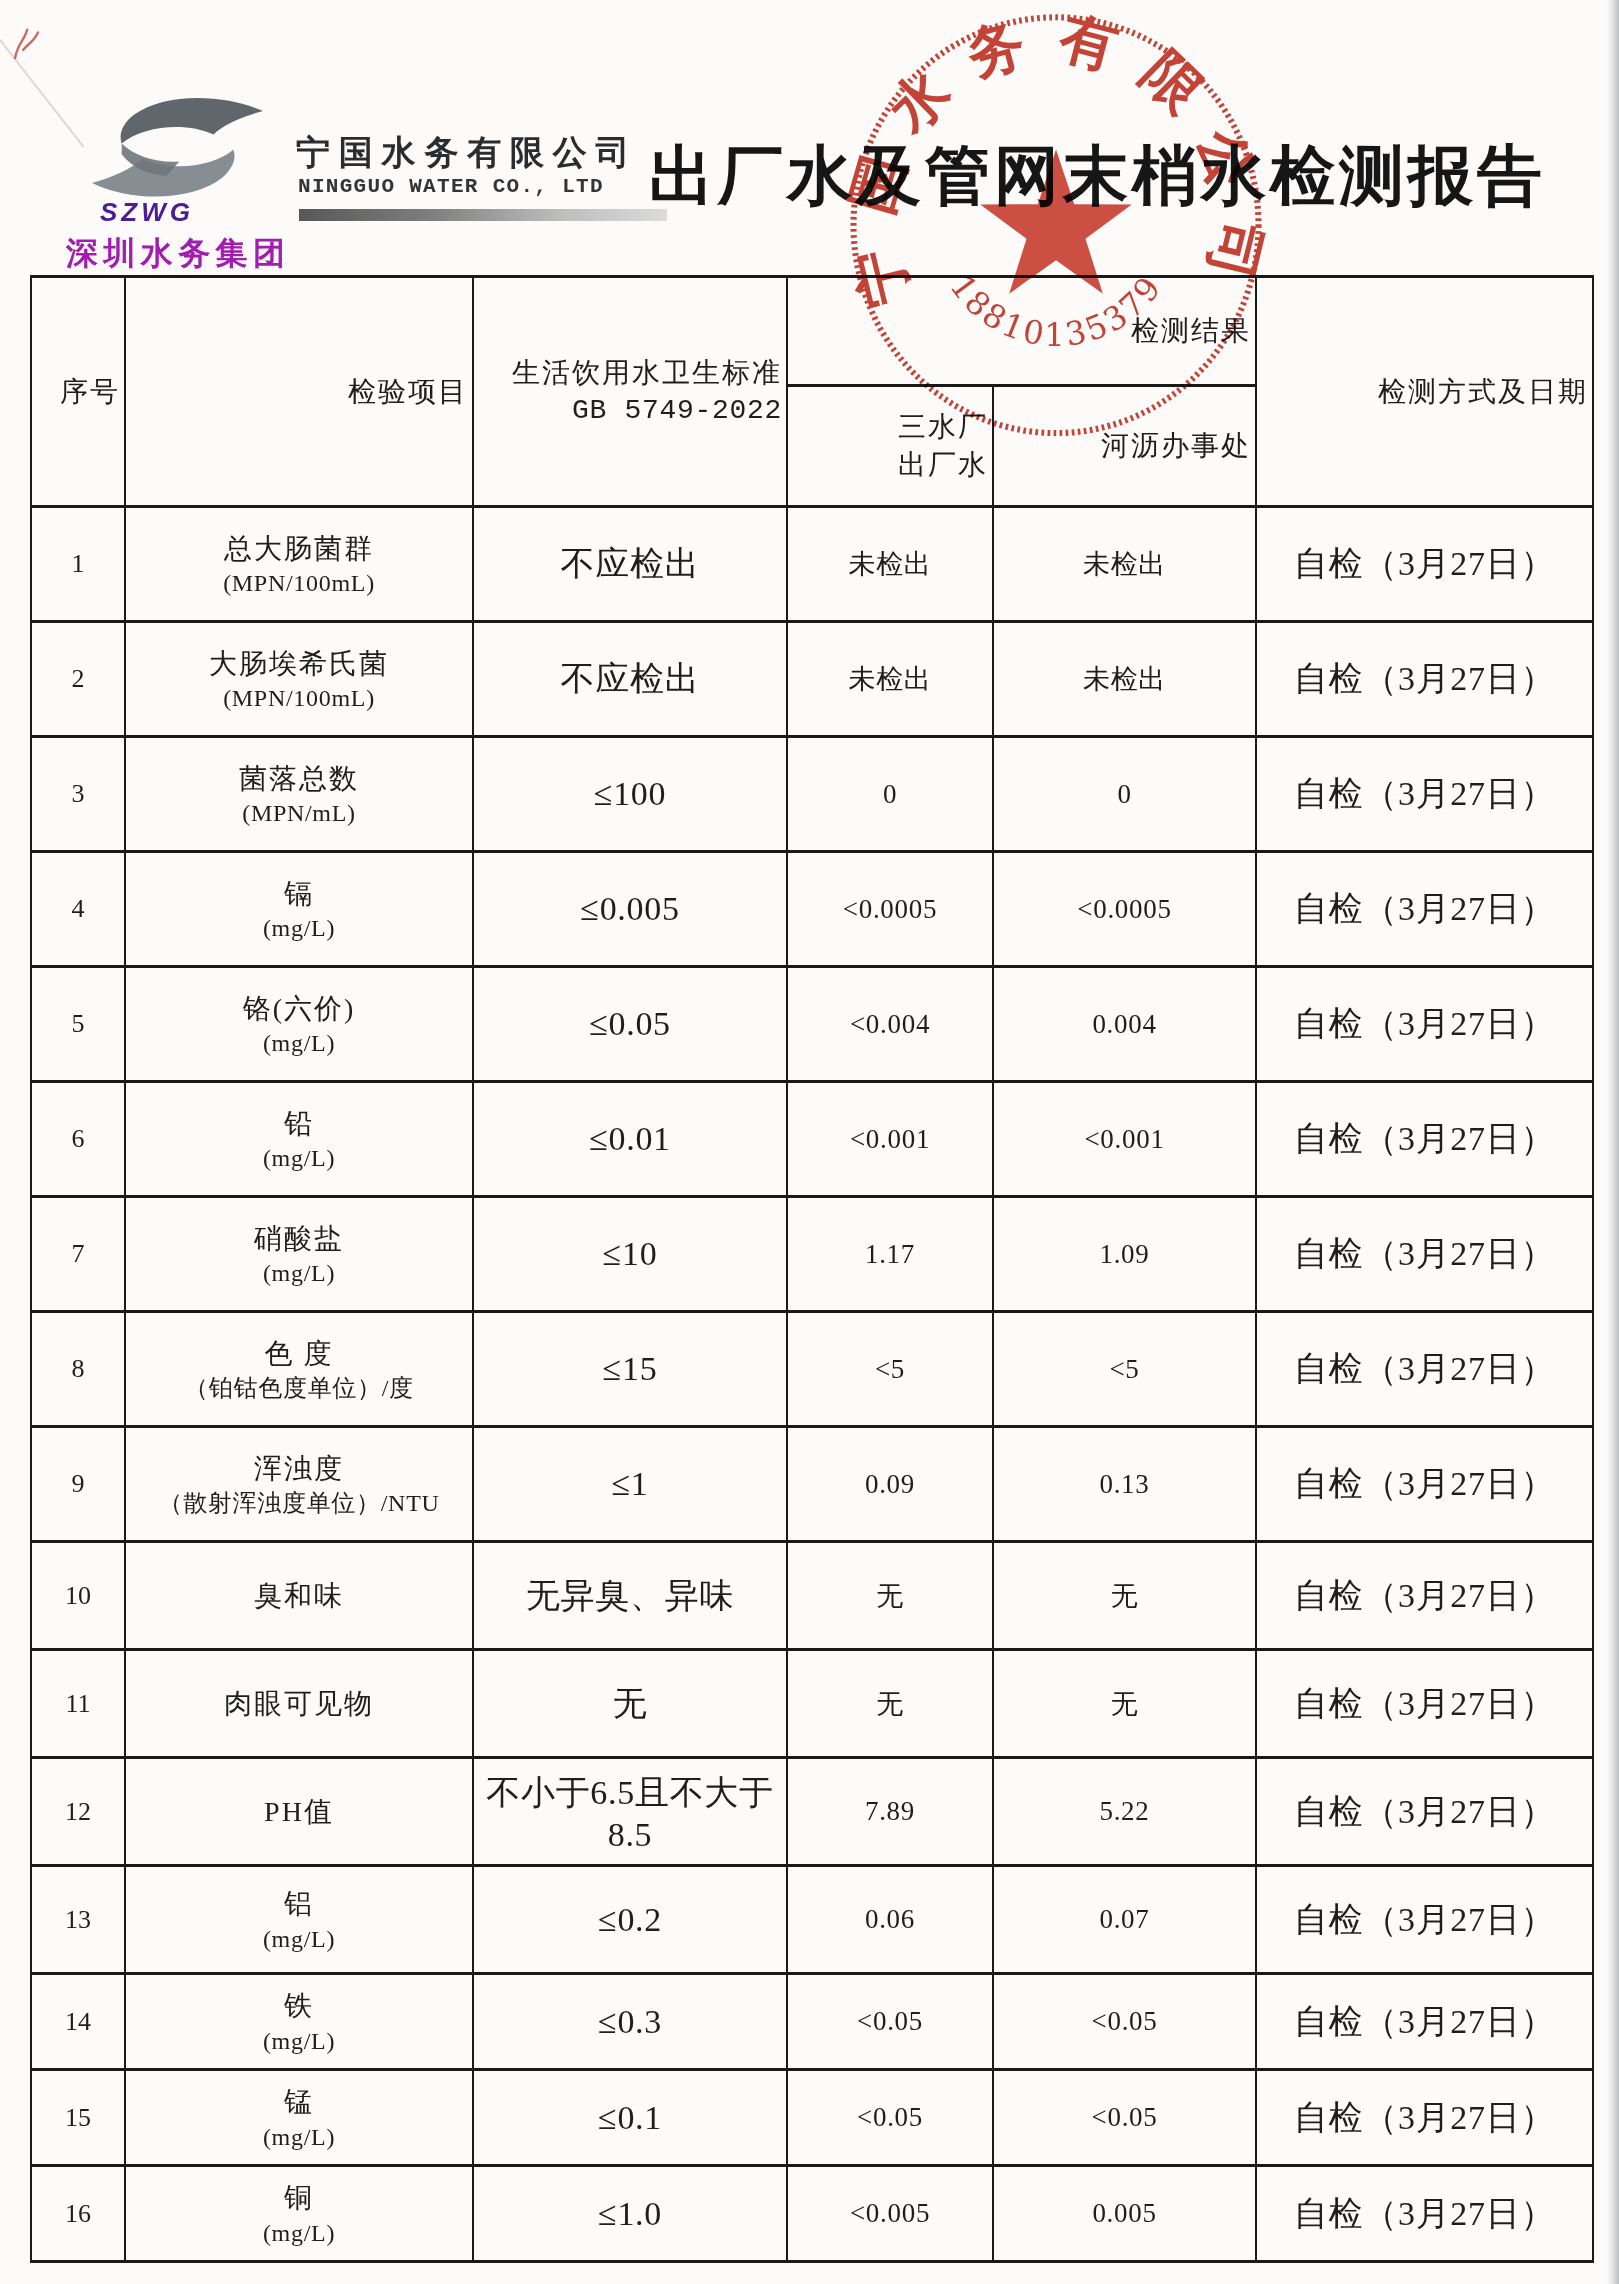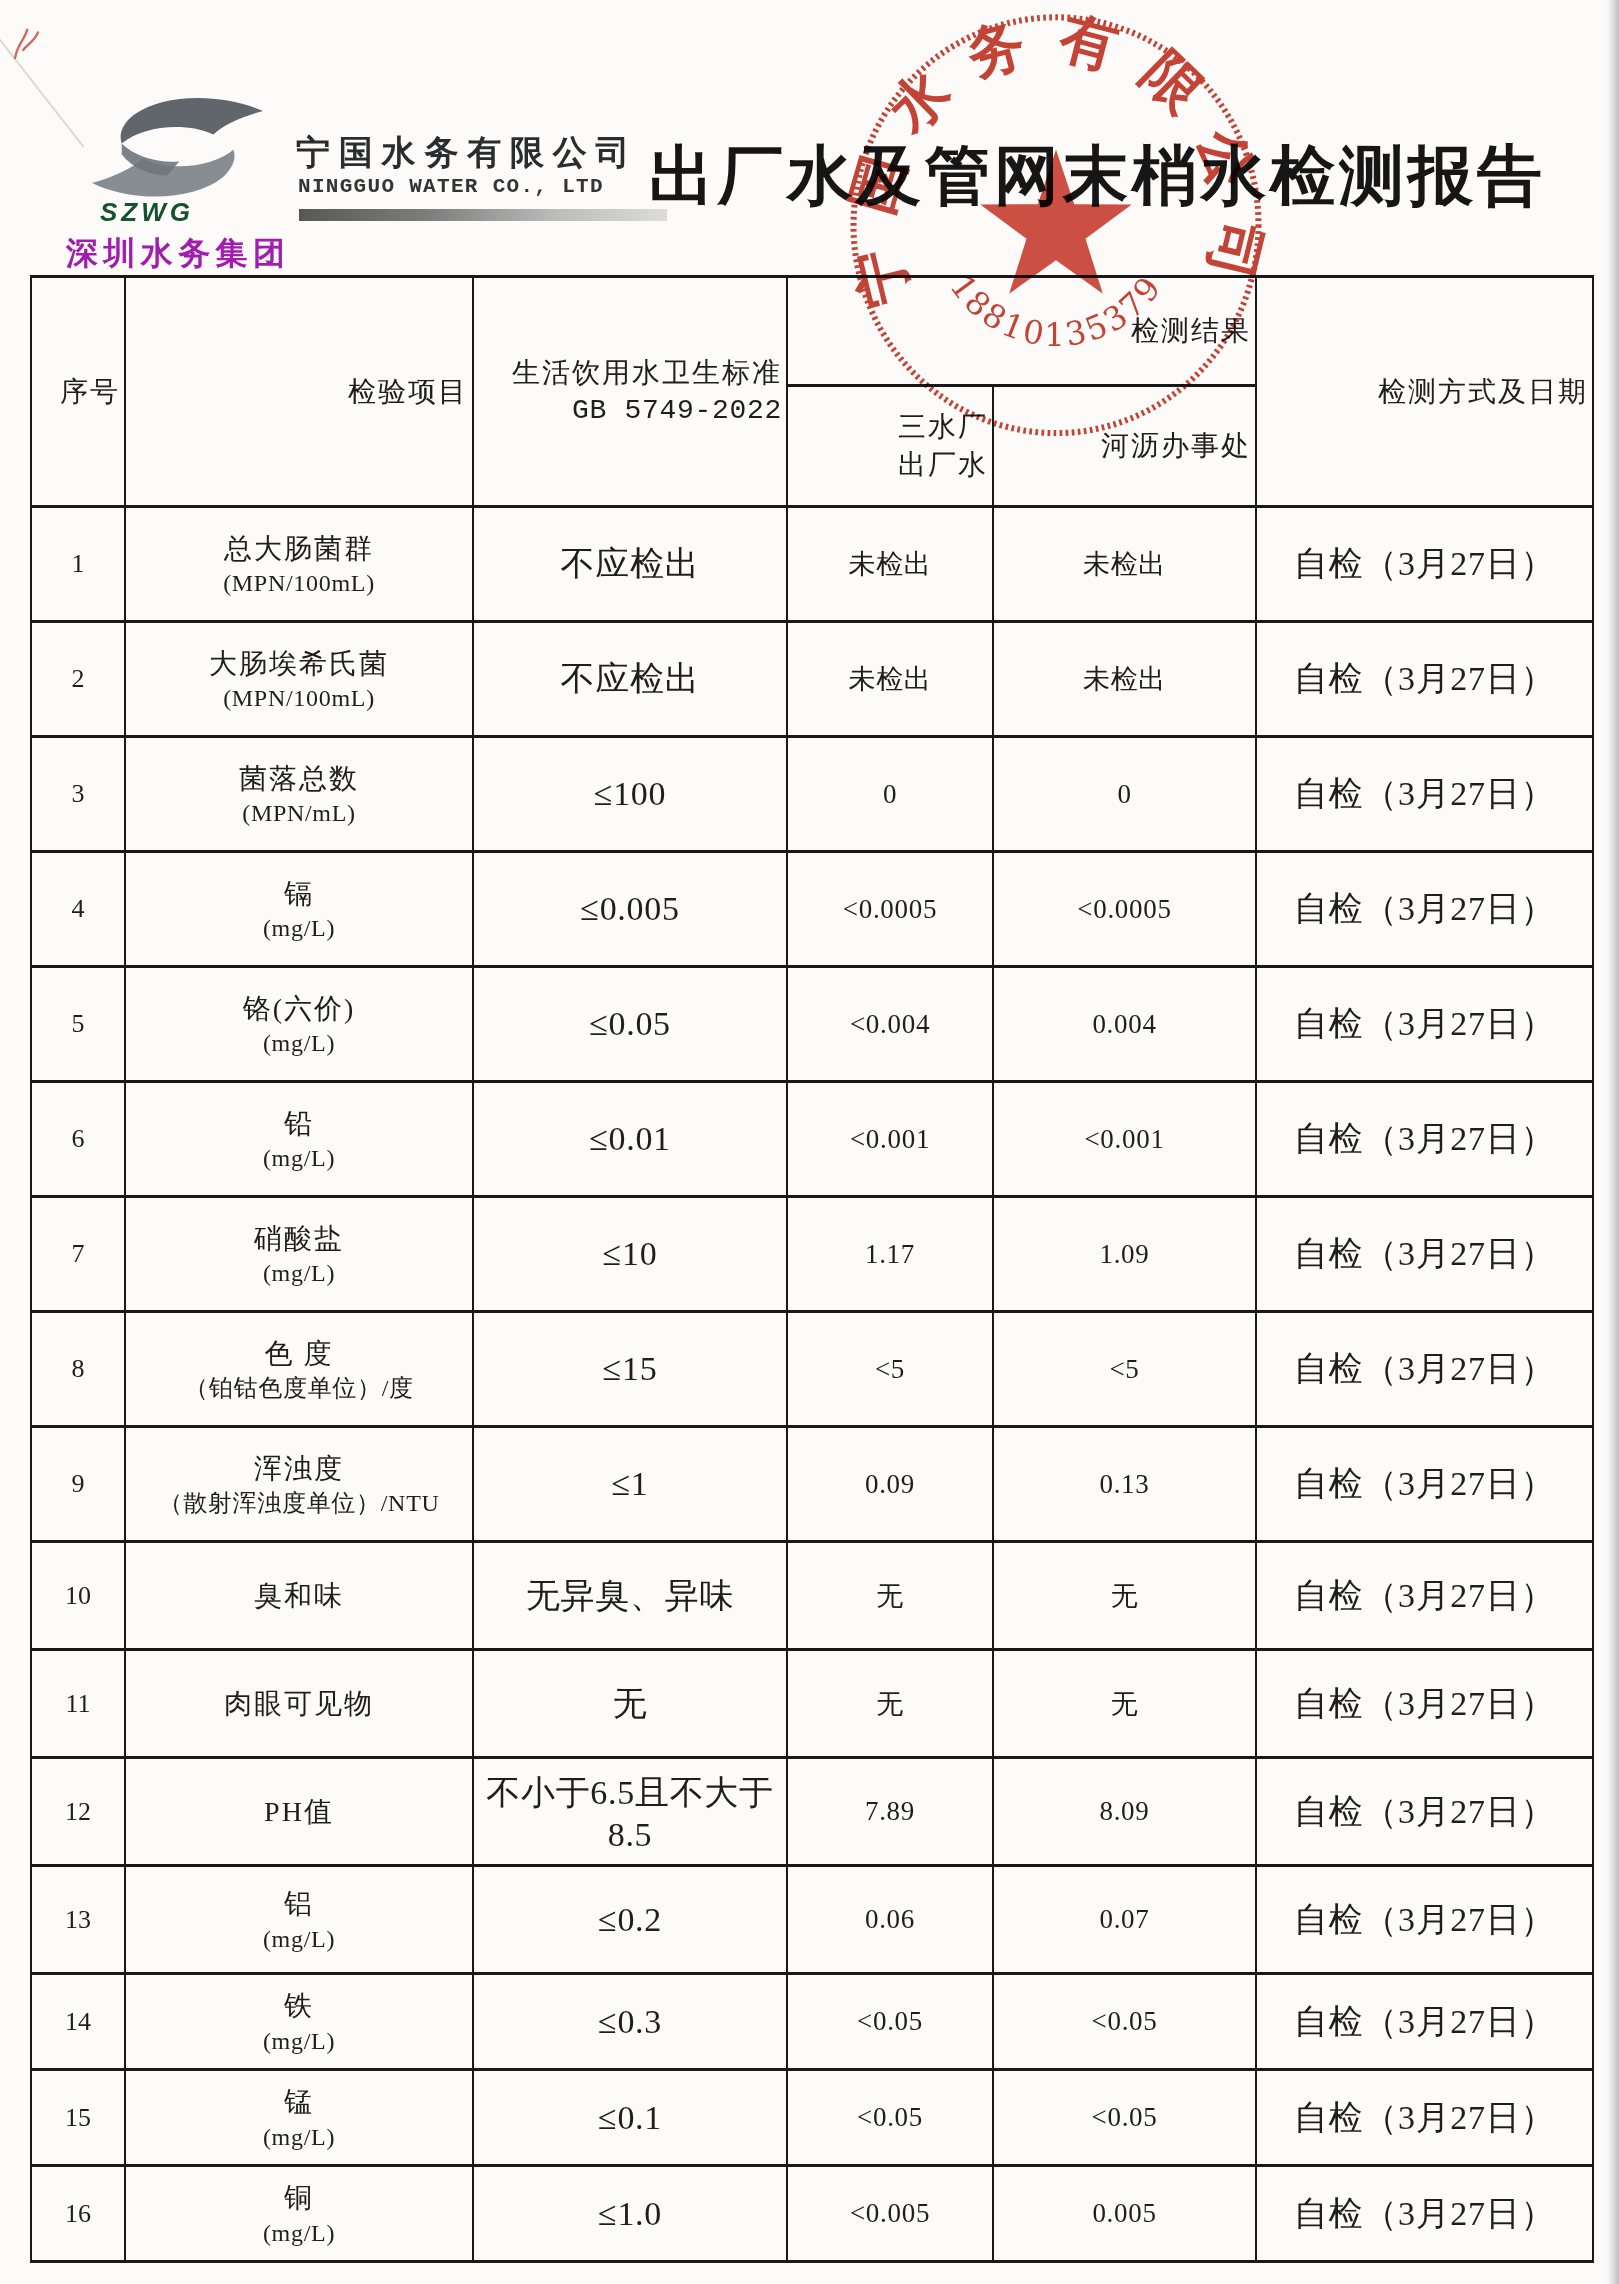--- a/index.html
+++ b/index.html
@@ -9,21 +9,21 @@
   .crease{position:absolute;left:-40px;top:-13.5px;width:202px;height:2px;background:#ddd9d3;
           transform:rotate(52deg);transform-origin:left top;}
   .scan-edge-right{position:absolute;right:0;top:0;width:13.5px;height:100%;
           background:linear-gradient(to left,#90949700,#90949700);
           background:linear-gradient(to left,#8f9396 0%,#c6c9cb 45%,rgba(255,255,255,0) 100%);opacity:.65;}
   .red-scratch{position:absolute;left:10.8px;top:23px;width:31px;height:39px;opacity:.8;}
 
   
   .logo-graphic{position:absolute;left:73px;top:93px;width:209px;height:108px;}
   .logo-short{position:absolute;left:100px;top:197px;width:175px;font-family:"Liberation Sans",sans-serif;
-          font-style:italic;font-weight:bold;font-size:26px;letter-spacing:4px;color:#14532d;}
+          font-style:italic;font-weight:bold;font-size:26px;letter-spacing:4px;color:#4c1d95;}
   .logo-group{position:absolute;left:66px;top:232px;width:324px;font-weight:bold;font-size:32px;
           letter-spacing:5.4px;color:#a21caf;}
   .company-cn{position:absolute;left:296px;top:130px;width:418px;font-weight:bold;font-size:34px;
           letter-spacing:8.8px;color:#2a2c2e;}
   .company-en{position:absolute;left:298px;top:175px;width:418px;font-weight:bold;font-size:21px;
           letter-spacing:1.3px;color:#323436;font-family:Liberation Mono, monospace;}
   .company-bar{position:absolute;left:299px;top:209px;width:368px;height:11.5px;
           background:linear-gradient(to right,#454545 0%,#6f6f6f 35%,#b5b5b5 70%,#d8d8d8 100%);opacity:.9;}
   .report-title{position:absolute;left:649px;top:132px;width:877px;font-weight:bold;font-size:65px;
           letter-spacing:4px;color:#161616;white-space:nowrap;}
@@ -222,21 +222,21 @@
         <td class="cell-method">自检（3月27日）</td>
       </tr>
       <tr class="h160">
         <td class="cell-no">12</td>
         <td>
             <span class="item-name">PH值</span>
             <span class="item-unit"></span>
           </td>
         <td class="cell-standard">不小于6.5且不大于8.5</td>
         <td class="cell-val">7.89</td>
-        <td class="cell-val">8.09</td>
+        <td class="cell-val">5.22</td>
         <td class="cell-method">自检（3月27日）</td>
       </tr>
       <tr class="h160">
         <td class="cell-no">13</td>
         <td>
             <span class="item-name">铝</span>
             <span class="item-unit">(mg/L)</span>
           </td>
         <td class="cell-standard">≤0.2</td>
         <td class="cell-val">0.06</td>

